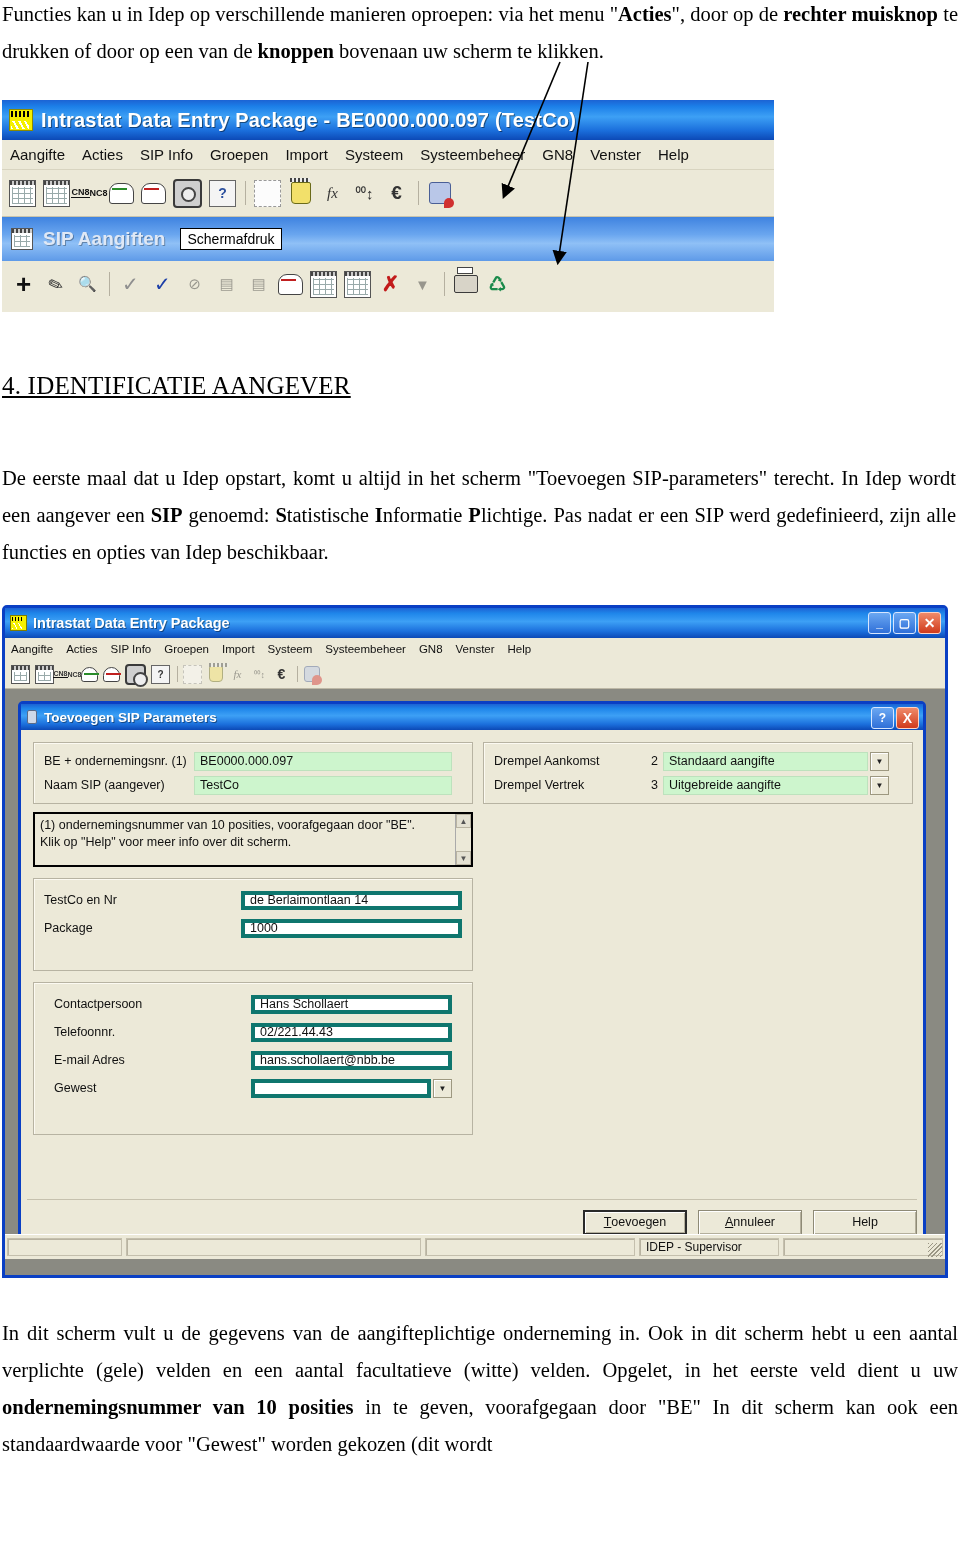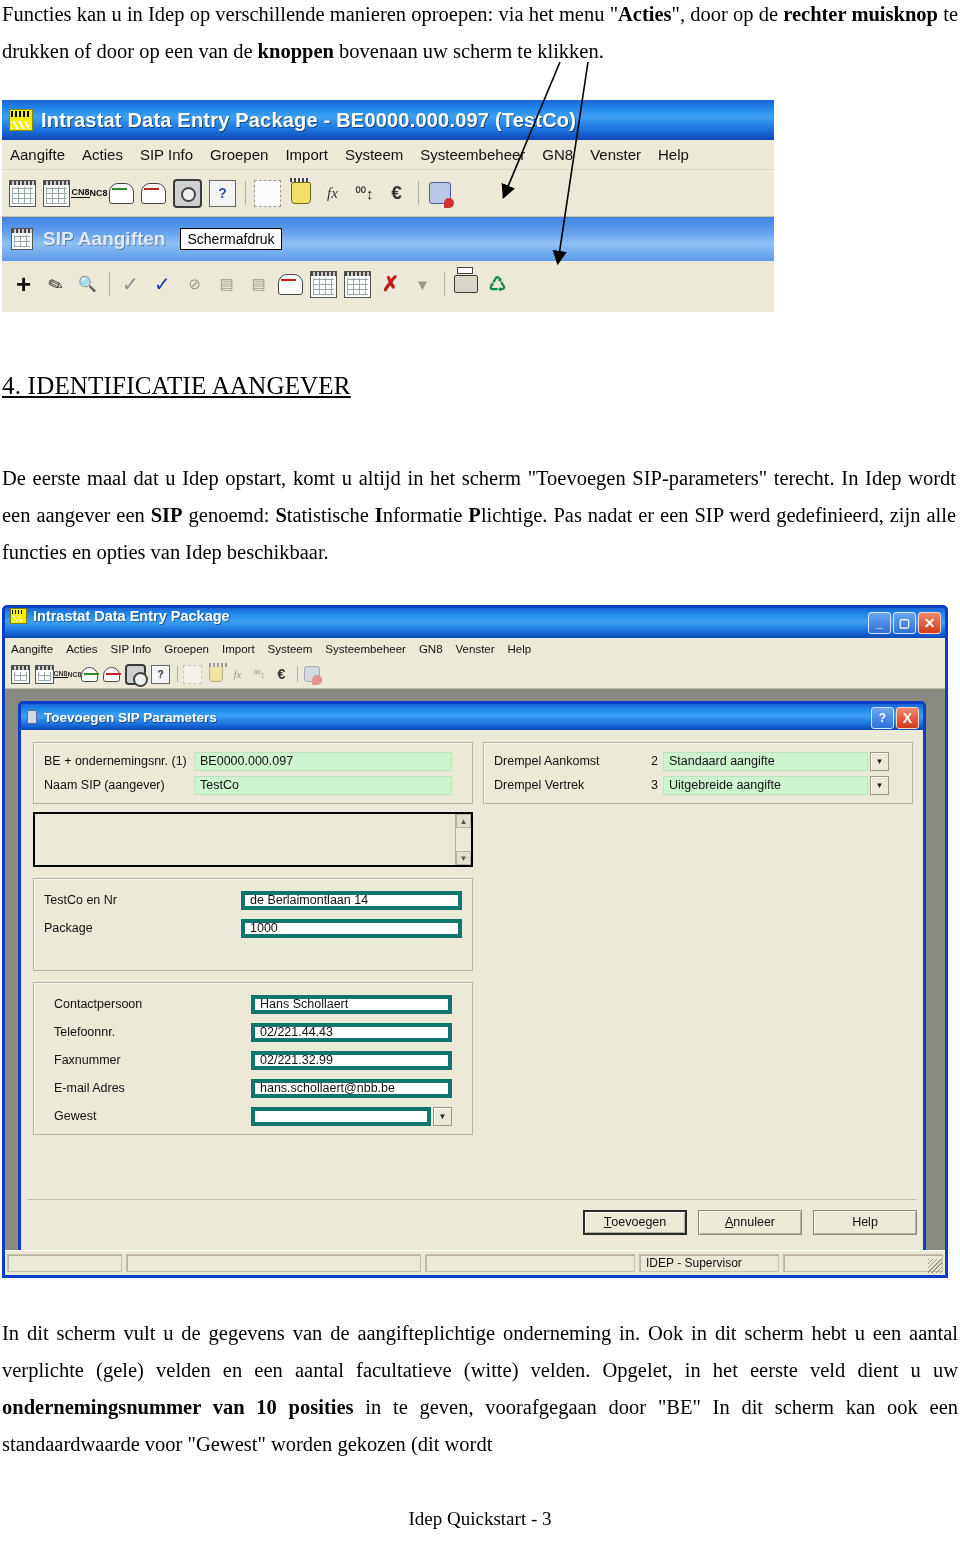--- a/index.html
+++ b/index.html
@@ -129,21 +129,21 @@
   #shot2{position:absolute;left:2px;top:605px;width:948px;height:675px;
          font-family:"Liberation Sans", sans-serif;}
   .outerwin{
     position:absolute;left:0;top:0;width:946px;height:673px;
     border:3px solid #0a3fc4;background:#8a8a82;box-sizing:border-box;
     border-radius:5px 5px 0 0;
   }
   .ow-title{
     height:30px;
     background:linear-gradient(180deg,#1c63d4 0%,#1f86ea 18%,#3da0f5 45%,#1b6fdc 78%,#0c49b6 100%);
-    display:flex;padding-left:5px;position:relative;
+    display:flex;align-items:center;padding-left:5px;position:relative;
   }
   .ow-title .t{color:#fff;font-size:14.5px;font-weight:bold;margin-left:6px;
     text-shadow:1px 1px 0 rgba(0,0,0,.4);}
   .minilogo{width:15px;height:14px;background:#f5f000;border:1px solid #7d7d00;position:relative;flex:none;}
   .minilogo:before{content:"";position:absolute;left:1px;top:1px;width:11px;height:4px;
     background:repeating-linear-gradient(90deg,#000 0 1px,#f5f000 1px 3px);}
   .minilogo:after{content:"";position:absolute;left:1px;bottom:1px;width:11px;height:6px;
     background:repeating-linear-gradient(60deg,#fff 0 1px,#f5f000 1px 4px);}
   .wbtns{position:absolute;right:4px;top:4px;display:flex;gap:2px;}
   .wb{width:21px;height:20px;border:1px solid #d7e6ff;border-radius:3px;
@@ -210,21 +210,21 @@
   .btn{
     height:25px;min-width:104px;border:1px solid #8e8a76;background:#ece9d8;
     box-shadow:inset 1px 1px 0 #fff, inset -1px -1px 0 #b4af9c;
     font-size:12.5px;display:flex;align-items:center;justify-content:center;
     margin-left:11px;color:#111;box-sizing:border-box;
   }
   .btn.default{border:2px solid #2a2a2a;}
   .btn u{text-decoration:underline;}
 
   .statusbar{
-    position:absolute;left:0;right:0;bottom:0;height:24px;background:#ece9d8;
+    position:absolute;left:0;right:0;bottom:16px;height:24px;background:#ece9d8;
     display:flex;align-items:center;border-top:1px solid #fff;
   }
   .sbcell{height:18px;border:1px solid #c4bfad;box-sizing:border-box;margin:0 2px;
      font-size:12px;display:flex;align-items:center;padding:0 6px;color:#111;
      box-shadow:inset 1px 1px 0 #b8b3a1;}
   .grip{position:absolute;right:3px;bottom:2px;width:14px;height:14px;
      background:repeating-linear-gradient(135deg,#9a9684 0 1px,transparent 1px 3px);}
 </style>
 </head>
 <body>
@@ -407,20 +407,22 @@
             </div>
             <div class="row">
               <div class="lbl" style="width:150px;">Drempel Vertrek</div>
               <div class="num">3</div>
               <div class="fld req" style="width:205px;">Uitgebreide aangifte</div>
               <div class="ddbtn">▼</div>
             </div>
           </div>
 
           <div class="memo" style="left:12px;top:82px;width:440px;height:55px;">
+            <div style="white-space:pre-line;padding-right:18px;">(1) ondernemingsnummer van 10 posities, voorafgegaan door "BE".
+Klik op "Help" voor meer info over dit scherm.</div>
             <div class="memo-sb">
               <div>▲</div>
               <div>▼</div>
             </div>
           </div>
 
           <div class="grp" style="left:12px;top:148px;width:440px;height:93px;padding:7px 10px;">
             <div class="row" style="height:28px;">
               <div class="lbl" style="width:160px;">TestCo en Nr</div>
               <div class="fld white" style="width:248px;">de Berlaimontlaan 14</div>
@@ -432,24 +434,20 @@
           </div>
 
           <div class="grp" style="left:12px;top:252px;width:440px;height:153px;padding:7px 20px;">
             <div class="row" style="height:28px;">
               <div class="lbl" style="width:160px;">Contactpersoon</div>
               <div class="fld white" style="width:248px;">Hans Schollaert</div>
             </div>
             <div class="row" style="height:28px;">
               <div class="lbl" style="width:160px;">Telefoonnr.</div>
               <div class="fld white" style="width:248px;">02/221.44.43</div>
-            </div>
-            <div class="row" style="height:28px;">
-              <div class="lbl" style="width:160px;">Faxnummer</div>
-              <div class="fld white" style="width:248px;">02/221.32.99</div>
             </div>
             <div class="row" style="height:28px;">
               <div class="lbl" style="width:160px;">E-mail Adres</div>
               <div class="fld white" style="width:248px;">hans.schollaert@nbb.be</div>
             </div>
             <div class="row" style="height:28px;">
               <div class="lbl" style="width:160px;">Gewest</div>
               <div class="fld white" style="width:228px;"></div>
               <div class="ddbtn">▼</div>
             </div>
@@ -477,15 +475,14 @@
         <div class="sbcell" style="width:140px;">IDEP - Supervisor</div>
         <div class="sbcell" style="flex:1;"></div>
         <div class="grip"></div>
       </div>
 
     </div>
   </div>
 
   <div id="body2" class="para">In dit scherm vult u de gegevens van de aangifteplichtige onderneming in. Ook in dit scherm hebt u een aantal verplichte (gele) velden en een aantal facultatieve (witte) velden. Opgelet, in het eerste veld dient u uw <b>ondernemingsnummer van 10 posities</b> in te geven, voorafgegaan door "BE" In dit scherm kan ook een standaardwaarde voor "Gewest" worden gekozen (dit wordt</div>
 
-  <div id="footer">Idep Quickstart - 3</div>
 
 </div>
 
 </body></html>

